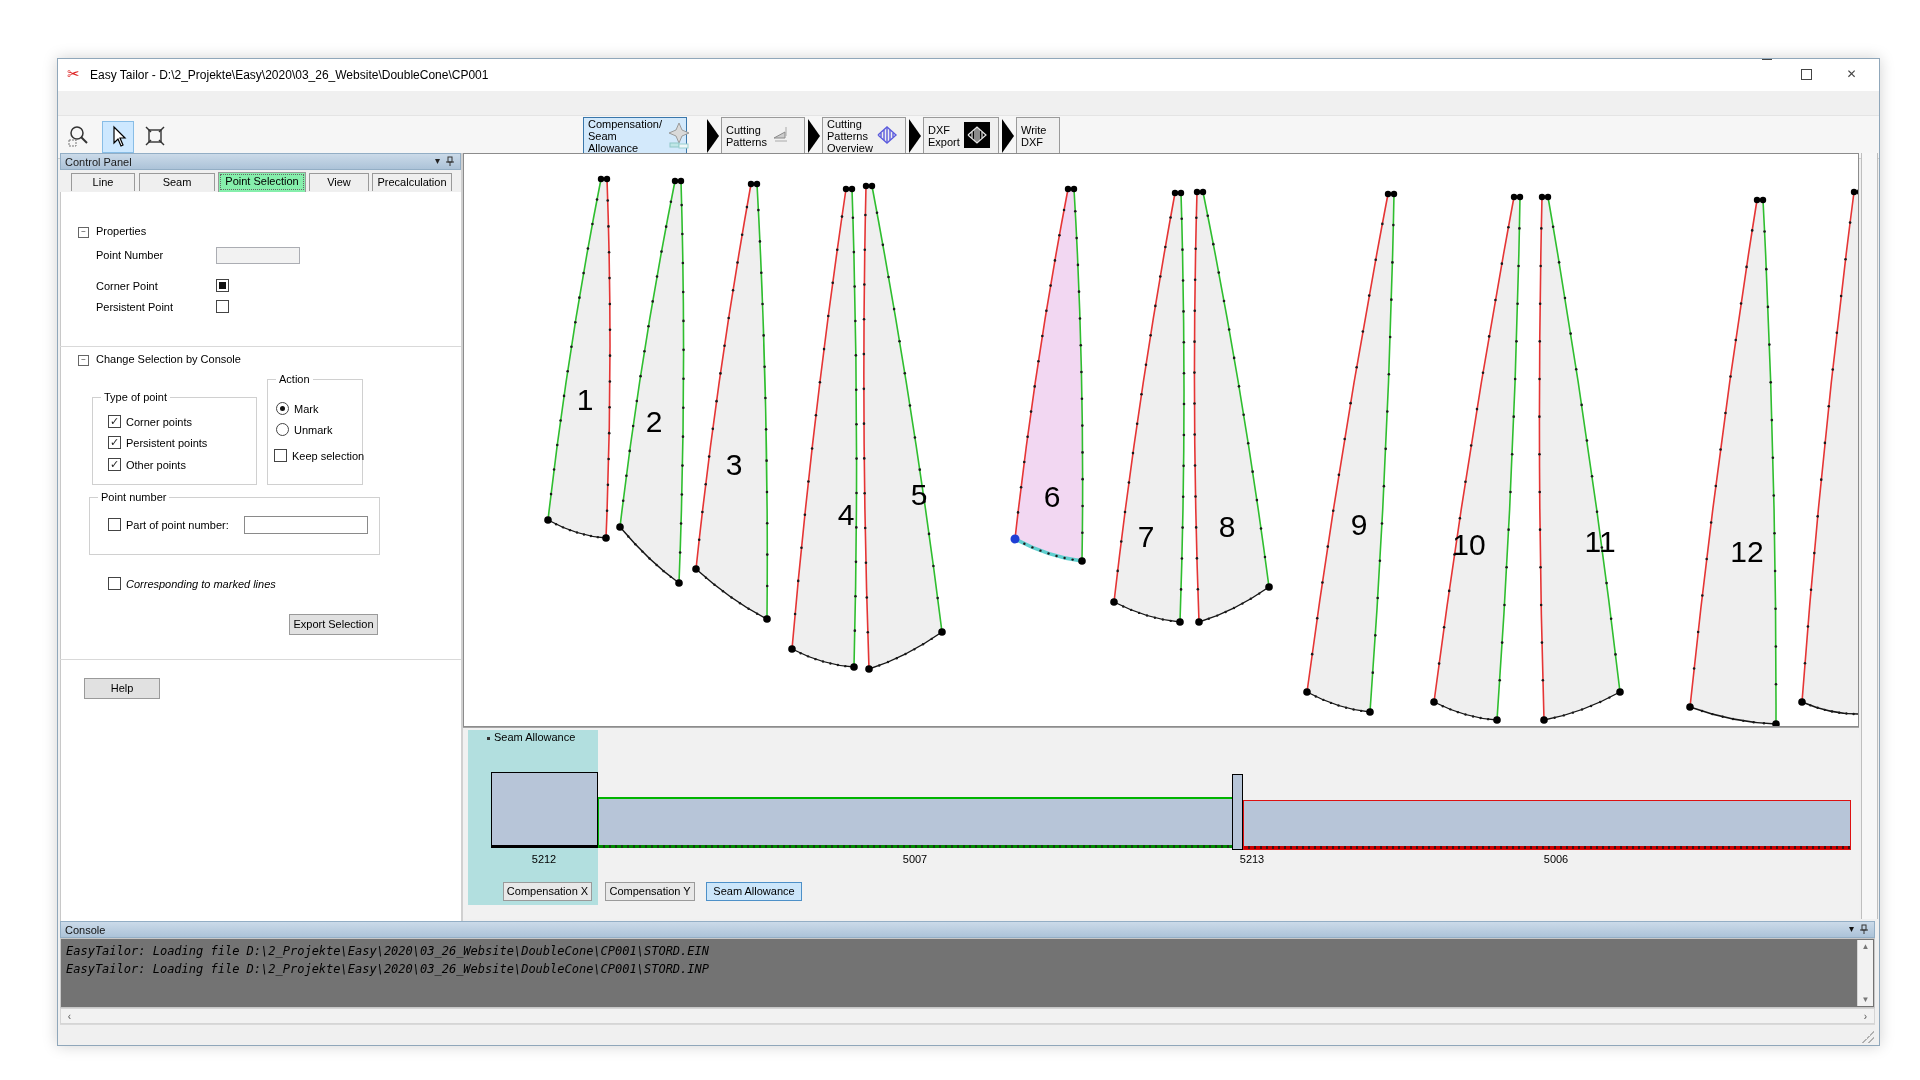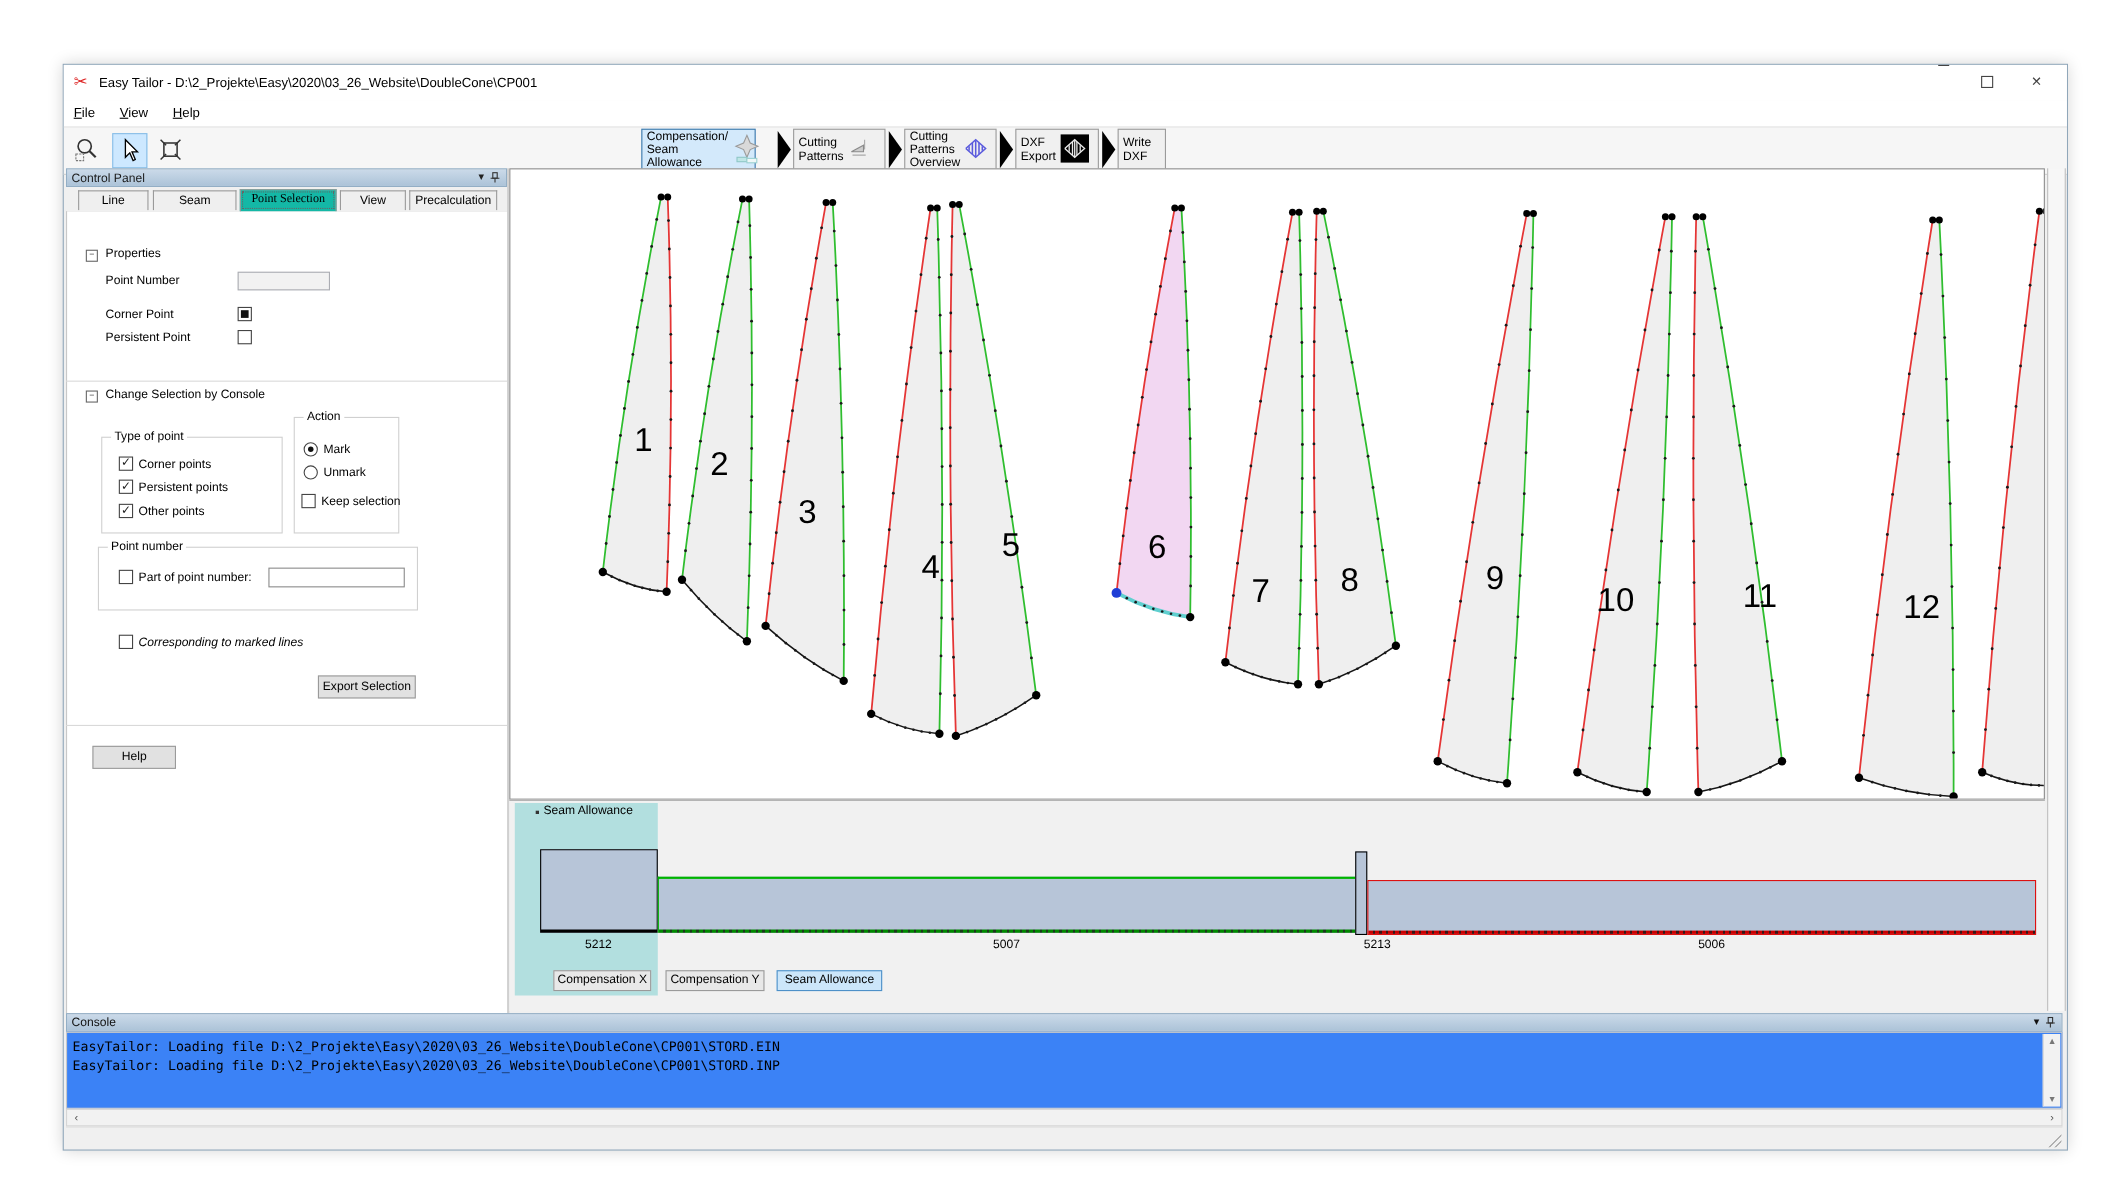--- a/index.html
+++ b/index.html
@@ -27,21 +27,21 @@
   .wf-arrow{position:absolute;top:3px;width:0;height:0;border-top:17px solid transparent;border-bottom:17px solid transparent;border-left:12px solid #000;}
   .wf svg{margin-left:4px;}
   
   .cpanel{position:absolute;left:2px;top:94px;width:401px;height:768px;background:#f0f0f0;}
   .dockhdr{position:absolute;left:0;top:0;width:100%;height:17px;background:linear-gradient(#cBdae9,#acc3d8);border:1px solid #93aec5;box-sizing:border-box;font-size:11px;color:#1a1a1a;}
   .dockhdr .t{position:absolute;left:4px;top:2px;}
   .dockhdr .dd{position:absolute;right:20px;top:1px;font-size:10px;color:#222;}
   .dockhdr .pin{position:absolute;right:5px;top:2px;}
   .tabs{position:absolute;left:0;top:17px;width:100%;height:22px;border-bottom:1px solid #9a9a9a;background:#f0f0f0;}
   .tab{position:absolute;top:3px;height:18px;background:#efefef;border:1px solid #9a9a9a;border-bottom:none;font-size:11px;text-align:center;line-height:17px;color:#000;box-sizing:border-box;}
-  .tab.active{background:#14b8a6;height:20px;top:2px;outline:1px dotted #666;outline-offset:-3px;z-index:2;font-family:Liberation Serif, serif;}
+  .tab.active{background:#86efac;height:20px;top:2px;outline:1px dotted #666;outline-offset:-3px;z-index:2;}
   .cbody{position:absolute;left:0;top:39px;width:100%;height:729px;background:#ffffff;border-left:1px solid #c8c8c8;box-sizing:border-box;}
   .banner{position:absolute;left:9px;top:41px;width:383px;height:22px;background:#b9cfe4;border:1px solid #8ca8c4;box-sizing:border-box;text-align:center;font-size:11px;line-height:20px;color:#000;}
   .sechdr{position:absolute;font-size:11px;color:#000;font-weight:bold;}
   .collapse{position:absolute;width:9px;height:9px;border:1px solid #666;background:#fff;font-size:8px;line-height:7px;text-align:center;color:#333;}
   .lbl{position:absolute;font-size:11px;color:#000;white-space:nowrap;}
   .field{position:absolute;box-sizing:border-box;border:1px solid #abadb3;background:#f2f2f2;}
   .field.enabled{background:#fff;border:1px solid #8a8a8a;}
   .chk{position:absolute;width:13px;height:13px;border:1px solid #444;background:#fff;box-sizing:border-box;font-size:11px;line-height:11px;text-align:center;color:#222;}
   .chk .fillsq{position:absolute;left:2px;top:2px;width:7px;height:7px;background:#111;}
   .radio{position:absolute;width:13px;height:13px;border:1px solid #444;border-radius:50%;background:#fff;box-sizing:border-box;}
@@ -64,21 +64,21 @@
   .bar.b5007{left:135px;top:69px;width:634px;height:51px;border-top:2px solid #00b400;border-left:1px solid #00b400;}
   .bar.b5007 .dash{position:absolute;left:0;bottom:0;width:100%;height:3px;background:repeating-linear-gradient(90deg,#008800 0 4px,#1a3a1a 4px 6px);}
   .bar.b5213{left:769px;top:46px;width:11px;height:76px;border:1px solid #000;}
   .bar.b5006{left:780px;top:72px;width:608px;height:50px;border:1px solid #dd1111;}
   .bar.b5006 .dash{position:absolute;left:0;bottom:0;width:100%;height:3px;background:repeating-linear-gradient(90deg,#cc0000 0 4px,#3a1414 4px 6px);}
   .bar-label{position:absolute;top:125px;font-size:11px;color:#000;transform:translateX(-50%);}
   .seamtab{position:absolute;top:154px;height:19px;background:#e8e8e8;border:1px solid #9a9a9a;font-size:11px;text-align:center;line-height:17px;color:#000;box-sizing:border-box;}
   .seamtab.active{background:#cce6fa;border:1px solid #4d90c8;}
   
   .conhdr{position:absolute;left:2px;top:862px;width:1815px;height:17px;background:linear-gradient(#cBdae9,#aCc3d8);border:1px solid #93aec5;box-sizing:border-box;font-size:11px;color:#111;}
-  .conbody{position:absolute;left:2px;top:879px;width:1815px;height:70px;background:#3b82f6;border:1px solid #c8c8c8;box-sizing:border-box;}
+  .conbody{position:absolute;left:2px;top:879px;width:1815px;height:70px;background:#737373;border:1px solid #c8c8c8;box-sizing:border-box;font-style:italic;}
   .conline{position:absolute;left:5px;font-family:"DejaVu Sans Mono",monospace;font-size:12px;color:#000;white-space:pre;}
   .convscroll{position:absolute;right:1px;top:1px;width:15px;height:66px;background:#f2f2f2;border-left:1px solid #d5d5d5;font-size:8px;color:#777;text-align:center;}
   .hscroll{position:absolute;left:2px;top:949px;width:1815px;height:16px;background:#f2f2f2;border:1px solid #d5d5d5;box-sizing:border-box;}
   .hs-arrow{position:absolute;top:1px;width:15px;height:13px;font-size:10px;color:#555;text-align:center;line-height:13px;}
   .statusbar{position:absolute;left:2px;top:965px;width:1815px;height:19px;background:#f0f0f0;border-top:1px solid #d9d9d9;}
   .grip{position:absolute;right:1px;bottom:1px;width:12px;height:12px;background:
     linear-gradient(135deg,transparent 50%,#b0b0b0 50%,#b0b0b0 58%,transparent 58%,transparent 72%,#b0b0b0 72%,#b0b0b0 80%,transparent 80%);}
 </style>
 </head>
 <body>
@@ -88,25 +88,20 @@
   <div class="titlebar">
     <span class="scissors">✂</span>
     <span class="title-text">Easy Tailor - D:\2_Projekte\Easy\2020\03_26_Website\DoubleCone\CP001</span>
     <div class="winbtn" style="left:1681px;">
         <span class="bar"></span>
       </div>
     <div class="winbtn" style="left:1726px;"><span class="box"></span></div>
     <div class="winbtn" style="left:1771px;">✕</div>
   </div>
 
-  <div class="menubar">
-    <span class="menu-item">File</span>
-    <span class="menu-item">View</span>
-    <span class="menu-item">Help</span>
-  </div>
 
   <div class="toolbar">
     <div class="toolbtn" style="left:6px;">
       <span><svg width="24" height="24">
             <circle cx="10" cy="9" r="6" fill="none" stroke="#333" stroke-width="1.5"></circle>
             <line x1="14" y1="13" x2="20" y2="19" stroke="#333" stroke-width="2"></line>
             <rect x="2" y="16" width="7" height="6" fill="none" stroke="#777" stroke-dasharray="2 1"></rect>
           </svg></span>
     </div>
     <div class="toolbtn active" style="left:44px;">

